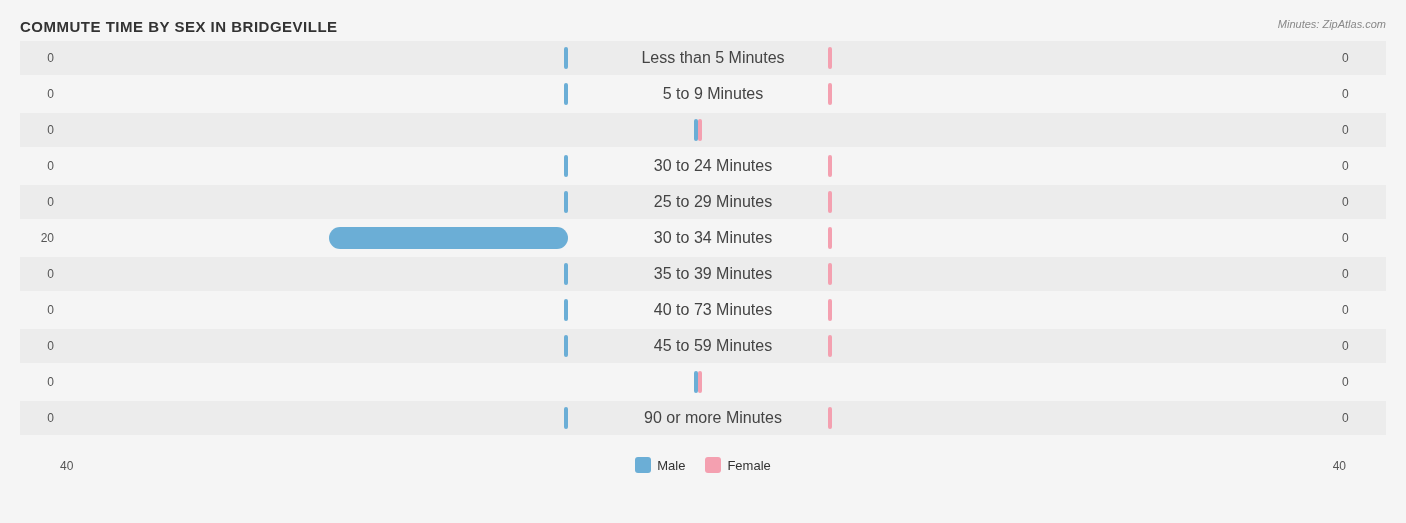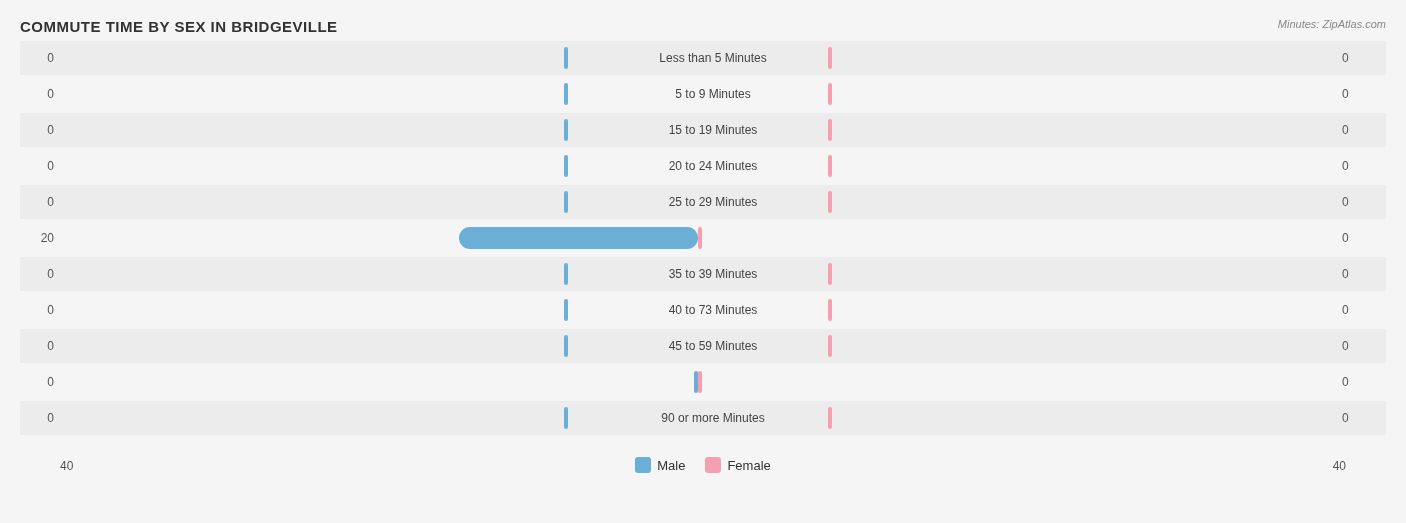--- a/index.html
+++ b/index.html
@@ -86,21 +86,21 @@
     }
     .female-bar-container {
       display: flex;
       align-items: center;
       justify-content: flex-start;
       flex: 1;
     }
     .label-center {
       width: 230px;
       text-align: center;
-      font-size: 12px;
+      font-size: 16px;
       color: #444;
       flex-shrink: 0;
       z-index: 2;
       padding: 0 4px;
       margin-left: 30px;
     }
     .bar {
       height: 22px;
       border-radius: 11px;
       min-width: 4px;
@@ -194,36 +194,35 @@
     </div>
     <div class="right-value">0</div>
   </div>
       <div class="row">
     <div class="left-value">0</div>
     <div class="bar-section">
       <div class="bars-wrapper">
         <div class="male-bar-container">
           <div class="bar bar-male" style="width:4px;"></div>
         </div>
-        <div class="label-center">15 to 19 Minutes</div>
-        <div class="female-bar-container">
-          <div class="bar bar-female" style="width:4px;"></div>
-        </div>
-      </div>
-    </div>
-    <div class="right-value">0</div>
-  </div>
-      <div class="row">
-    <div class="left-value">0</div>
-    <div class="bar-section">
-      <div class="bars-wrapper">
-        <div class="male-bar-container">
-          <div class="bar bar-male" style="width:4px;"></div>
-        </div>
-        <div class="label-center">20 to 24 Minutes</div>
+        <div class="female-bar-container">
+          <div class="bar bar-female" style="width:4px;"></div>
+        </div>
+      </div>
+    </div>
+    <div class="right-value">0</div>
+  </div>
+      <div class="row">
+    <div class="left-value">0</div>
+    <div class="bar-section">
+      <div class="bars-wrapper">
+        <div class="male-bar-container">
+          <div class="bar bar-male" style="width:4px;"></div>
+        </div>
+        <div class="label-center">30 to 24 Minutes</div>
         <div class="female-bar-container">
           <div class="bar bar-female" style="width:4px;"></div>
         </div>
       </div>
     </div>
     <div class="right-value">0</div>
   </div>
       <div class="row">
     <div class="left-value">0</div>
     <div class="bar-section">
@@ -239,20 +238,21 @@
     </div>
     <div class="right-value">0</div>
   </div>
       <div class="row">
     <div class="left-value">20</div>
     <div class="bar-section">
       <div class="bars-wrapper">
         <div class="male-bar-container">
           <div class="bar bar-male" style="width:238.88888888888889px;"></div>
         </div>
+        <div class="label-center">30 to 34 Minutes</div>
         <div class="female-bar-container">
           <div class="bar bar-female" style="width:4px;"></div>
         </div>
       </div>
     </div>
     <div class="right-value">0</div>
   </div>
       <div class="row">
     <div class="left-value">0</div>
     <div class="bar-section">

